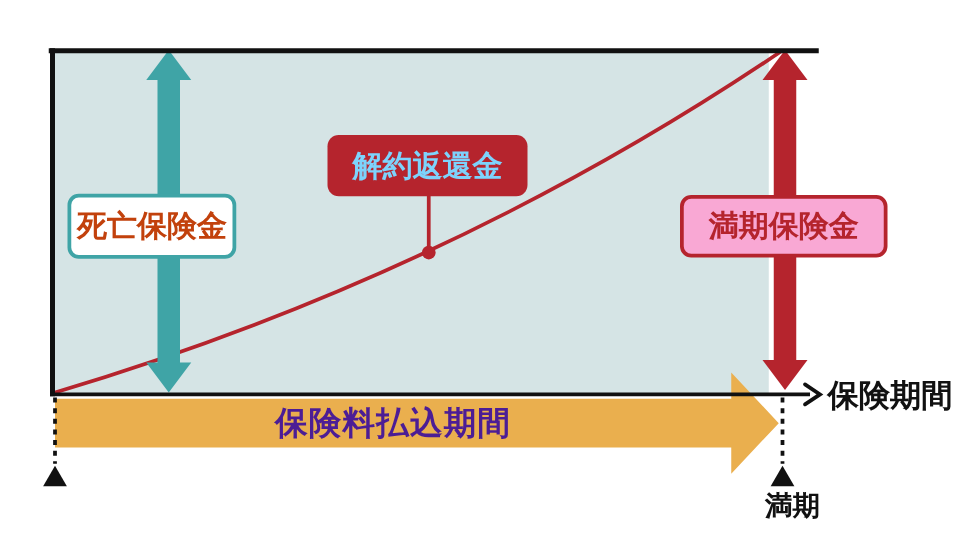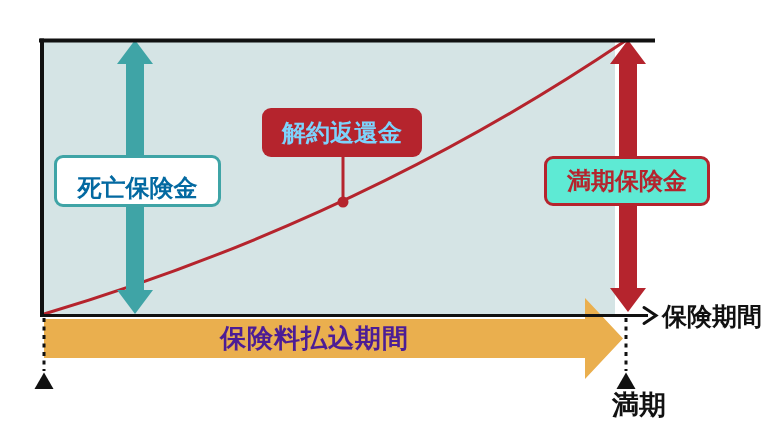--- a/index.html
+++ b/index.html
@@ -6,37 +6,37 @@
   .stage{
     position:relative;width:780px;height:430px;background:#ffffff;overflow:hidden;
     font-family:"DejaVu Sans","Liberation Sans",sans-serif;
   }
   .stage svg{position:absolute;left:0;top:0;}
   .lbl{
     position:absolute;display:flex;align-items:center;justify-content:center;
     font-weight:bold;box-sizing:border-box;white-space:nowrap;
   }
   .box-death{
-    left:54px;top:155px;width:167px;height:52px;background:#ffffff;
-    border:3px solid #3fa4a6;border-radius:9px;color:#0369a1;font-size:24px;align-items:flex-end;
+    left:54px;top:155px;width:135px;height:52px;background:#ffffff;
+    border:3px solid #3fa4a6;border-radius:9px;color:#c2410c;font-size:24px;
   }
   .box-surrender{
     left:262px;top:108px;width:160px;height:49px;background:#b5242d;
     border-radius:9px;color:#7dd3fc;font-size:24px;
   }
   .box-maturity{
-    left:544px;top:156px;width:166px;height:50px;background:#5eead4;
+    left:544px;top:156px;width:166px;height:50px;background:#f9a8d4;
     border:3px solid #b5242d;border-radius:9px;color:#b5242d;font-size:24px;
   }
   .premium{
     left:44px;top:319px;width:541px;height:39px;color:#4c1d95;font-size:26px;letter-spacing:1px;
   }
   .axis-label{left:662px;top:303px;height:26px;color:#111111;font-size:25px;text-align:right;}
   .contract-label{left:32px;top:390px;height:30px;color:#111111;font-size:27px;}
-  .maturity-point-label{left:612px;top:390px;height:30px;color:#111111;font-size:27px;}
+  .maturity-point-label{left:612px;top:390px;height:30px;color:#111111;font-size:22px;}
 </style>
 </head>
 <body>
 
 <div class="stage">
 
   <svg width="780" height="430" viewBox="0 0 780 430">
 
     <rect x="42" y="40" width="573" height="275" fill="#d5e4e5"></rect>
 

